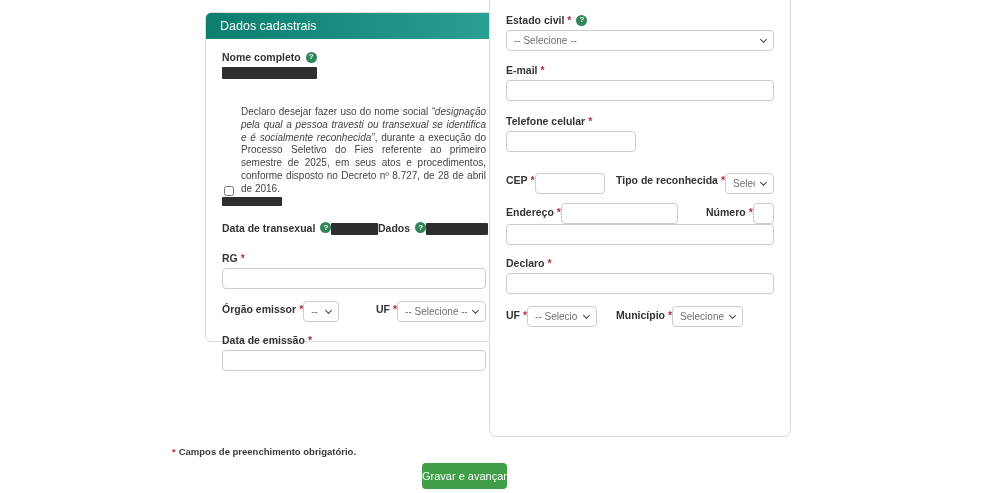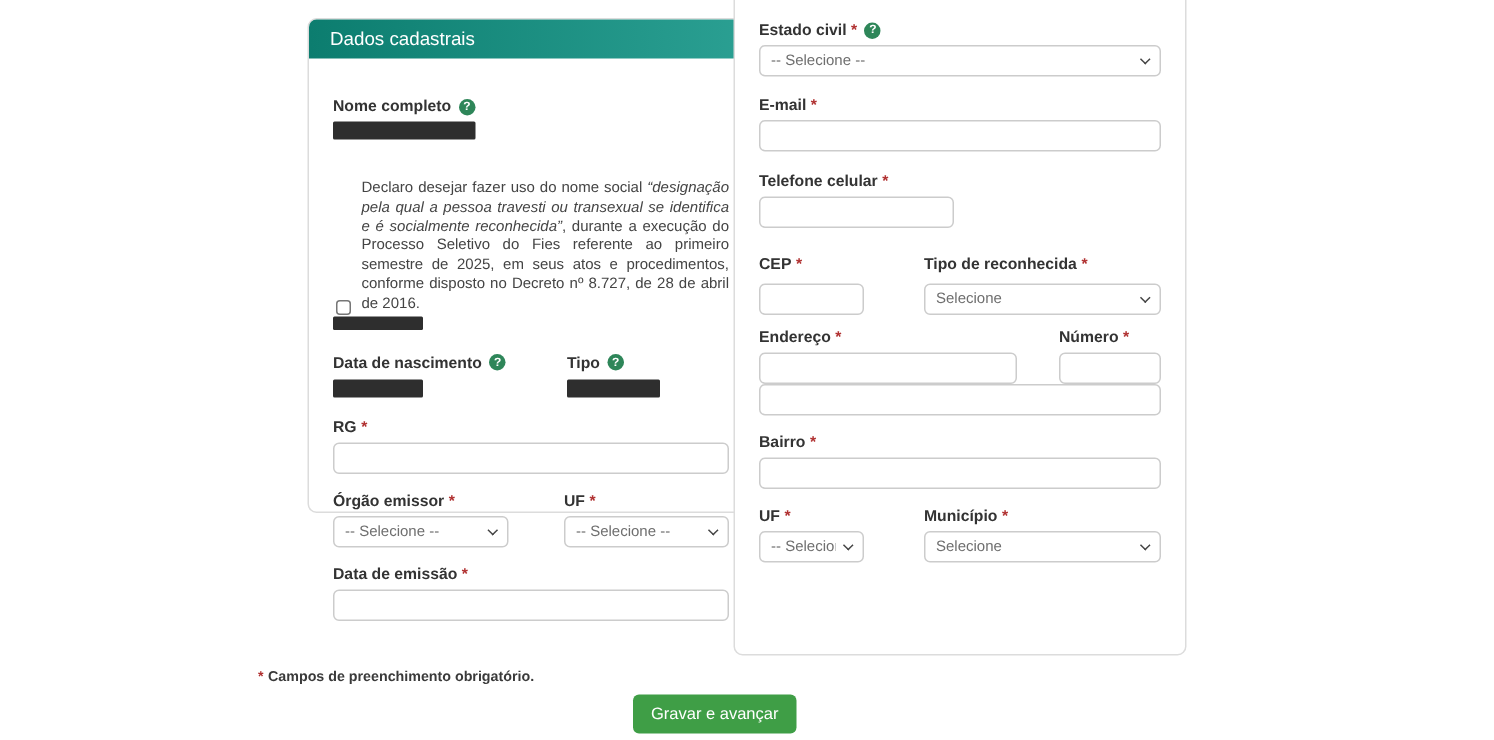--- a/index.html
+++ b/index.html
@@ -11,21 +11,21 @@
   .card {
     position:absolute; background:#fff; border:1px solid #dcdcdc; border-radius:6px;
   }
   .card-left  { left:189px; top:12px;  width:298px; height:330px;margin-left:16px; }
   .card-right { left:489px; top:-8px;  width:302px; height:445px; }
   .card-left-header {
     background:linear-gradient(90deg,#0c7d6f,#2ba093);
     color:#fff; font-size:12.5px; font-weight:400;
     padding:6px 14px; border-radius:5px 5px 0 0; height:26px;
   }
-  .body-left  { padding:20px 16px 12px; }
+  .body-left  { padding:6px 16px 12px; }
   .body-right { padding:21px 16px 14px; }
 
   .lbl {
     display:flex; align-items:center; font-size:10.5px; font-weight:700;
     color:#333; margin-bottom:4px; white-space:nowrap;
   }
   .req { color:#b03030; margin-left:3px; font-weight:700; }
   .help {
     width:11px; height:11px; border-radius:50%; background:#2e8659; color:#fff;
     font-size:8px; font-weight:700; display:inline-flex; align-items:center;
@@ -48,32 +48,32 @@
     border-right:1.4px solid #444; border-bottom:1.4px solid #444;
     transform:rotate(45deg); pointer-events:none;
   }
 
   .cbx-row { display:flex; align-items:flex-end; margin-top:27px; }
   .cbx-row input[type="checkbox"] { width:10px; height:10px; margin:2px 7px 0 2px; flex:0 0 auto; }
   .cbx-text { font-size:10px; line-height:1.28; color:#444; text-align:justify; }
   .cbx-text .it { font-style:italic; }
 
   .row { display:flex; }
-  .col { display:flex; flex-direction:column; }
+  .col { display:flex; flex-direction:row; }
 
   .footnote {
     position:absolute; left:172px; top:446px;
     font-size:9.5px; font-weight:700; color:#3a3a3a;text-align:center;
   }
   .footnote .req { margin:0 3px 0 0; }
 
   .submit-btn {
     position:absolute; left:422px; top:463px;
     background:#3f9e46; color:#fff; border:none; border-radius:4px;
-    font-size:11px; padding:7px 12px; cursor:pointer;
+    font-size:11px; padding:7px 0; cursor:pointer;
     font-family:"Liberation Sans", sans-serif;
   }
 </style>
 </head>
 <body>
 
 <div class="page">
 
   <div class="card card-left">
     <div class="card-left-header">Dados cadastrais</div>
@@ -90,28 +90,28 @@
         <div class="cbx-text">
           <span>Declaro desejar fazer uso do nome social </span><span class="it">“designação pela qual a pessoa travesti ou transexual se identifica e é socialmente reconhecida”</span><span>, durante a execução do Processo Seletivo do Fies referente ao primeiro semestre de 2025, em seus atos e procedimentos, conforme disposto no Decreto nº 8.727, de 28 de abril de 2016.</span>
         </div>
       </div>
 
       <div class="redact" style="width:60px;height:9px;margin-top:1px;"></div>
 
       <div class="row" style="margin-top:16px;">
         <div class="col" style="width:156px;">
           <div class="lbl">
-            <span>Data de nascimento</span>
+            <span>Data de transexual</span>
             <span class="help">?</span>
           </div>
           <div class="redact" style="width:60px;height:12px;margin-top:1px;"></div>
         </div>
         <div class="col" style="flex:1;">
           <div class="lbl">
-            <span>Tipo</span>
+            <span>Dados</span>
             <span class="help">?</span>
           </div>
           <div class="redact" style="width:62px;height:12px;margin-top:1px;"></div>
         </div>
       </div>
 
       <div class="lbl" style="margin-top:14px;">
         <span>RG</span>
           <span class="req">*</span>
       </div>
@@ -215,21 +215,21 @@
             <span>Número</span>
               <span class="req">*</span>
           </div>
           <input class="input" style="">
         </div>
       </div>
 
       <input class="input" style="">
 
       <div class="lbl" style="margin-top:12px;">
-        <span>Bairro</span>
+        <span>Declaro</span>
           <span class="req">*</span>
       </div>
       <input class="input" style="">
 
       <div class="row" style="margin-top:12px;">
         <div class="col" style="width:110px;">
           <div class="lbl">
             <span>UF</span>
               <span class="req">*</span>
           </div>

